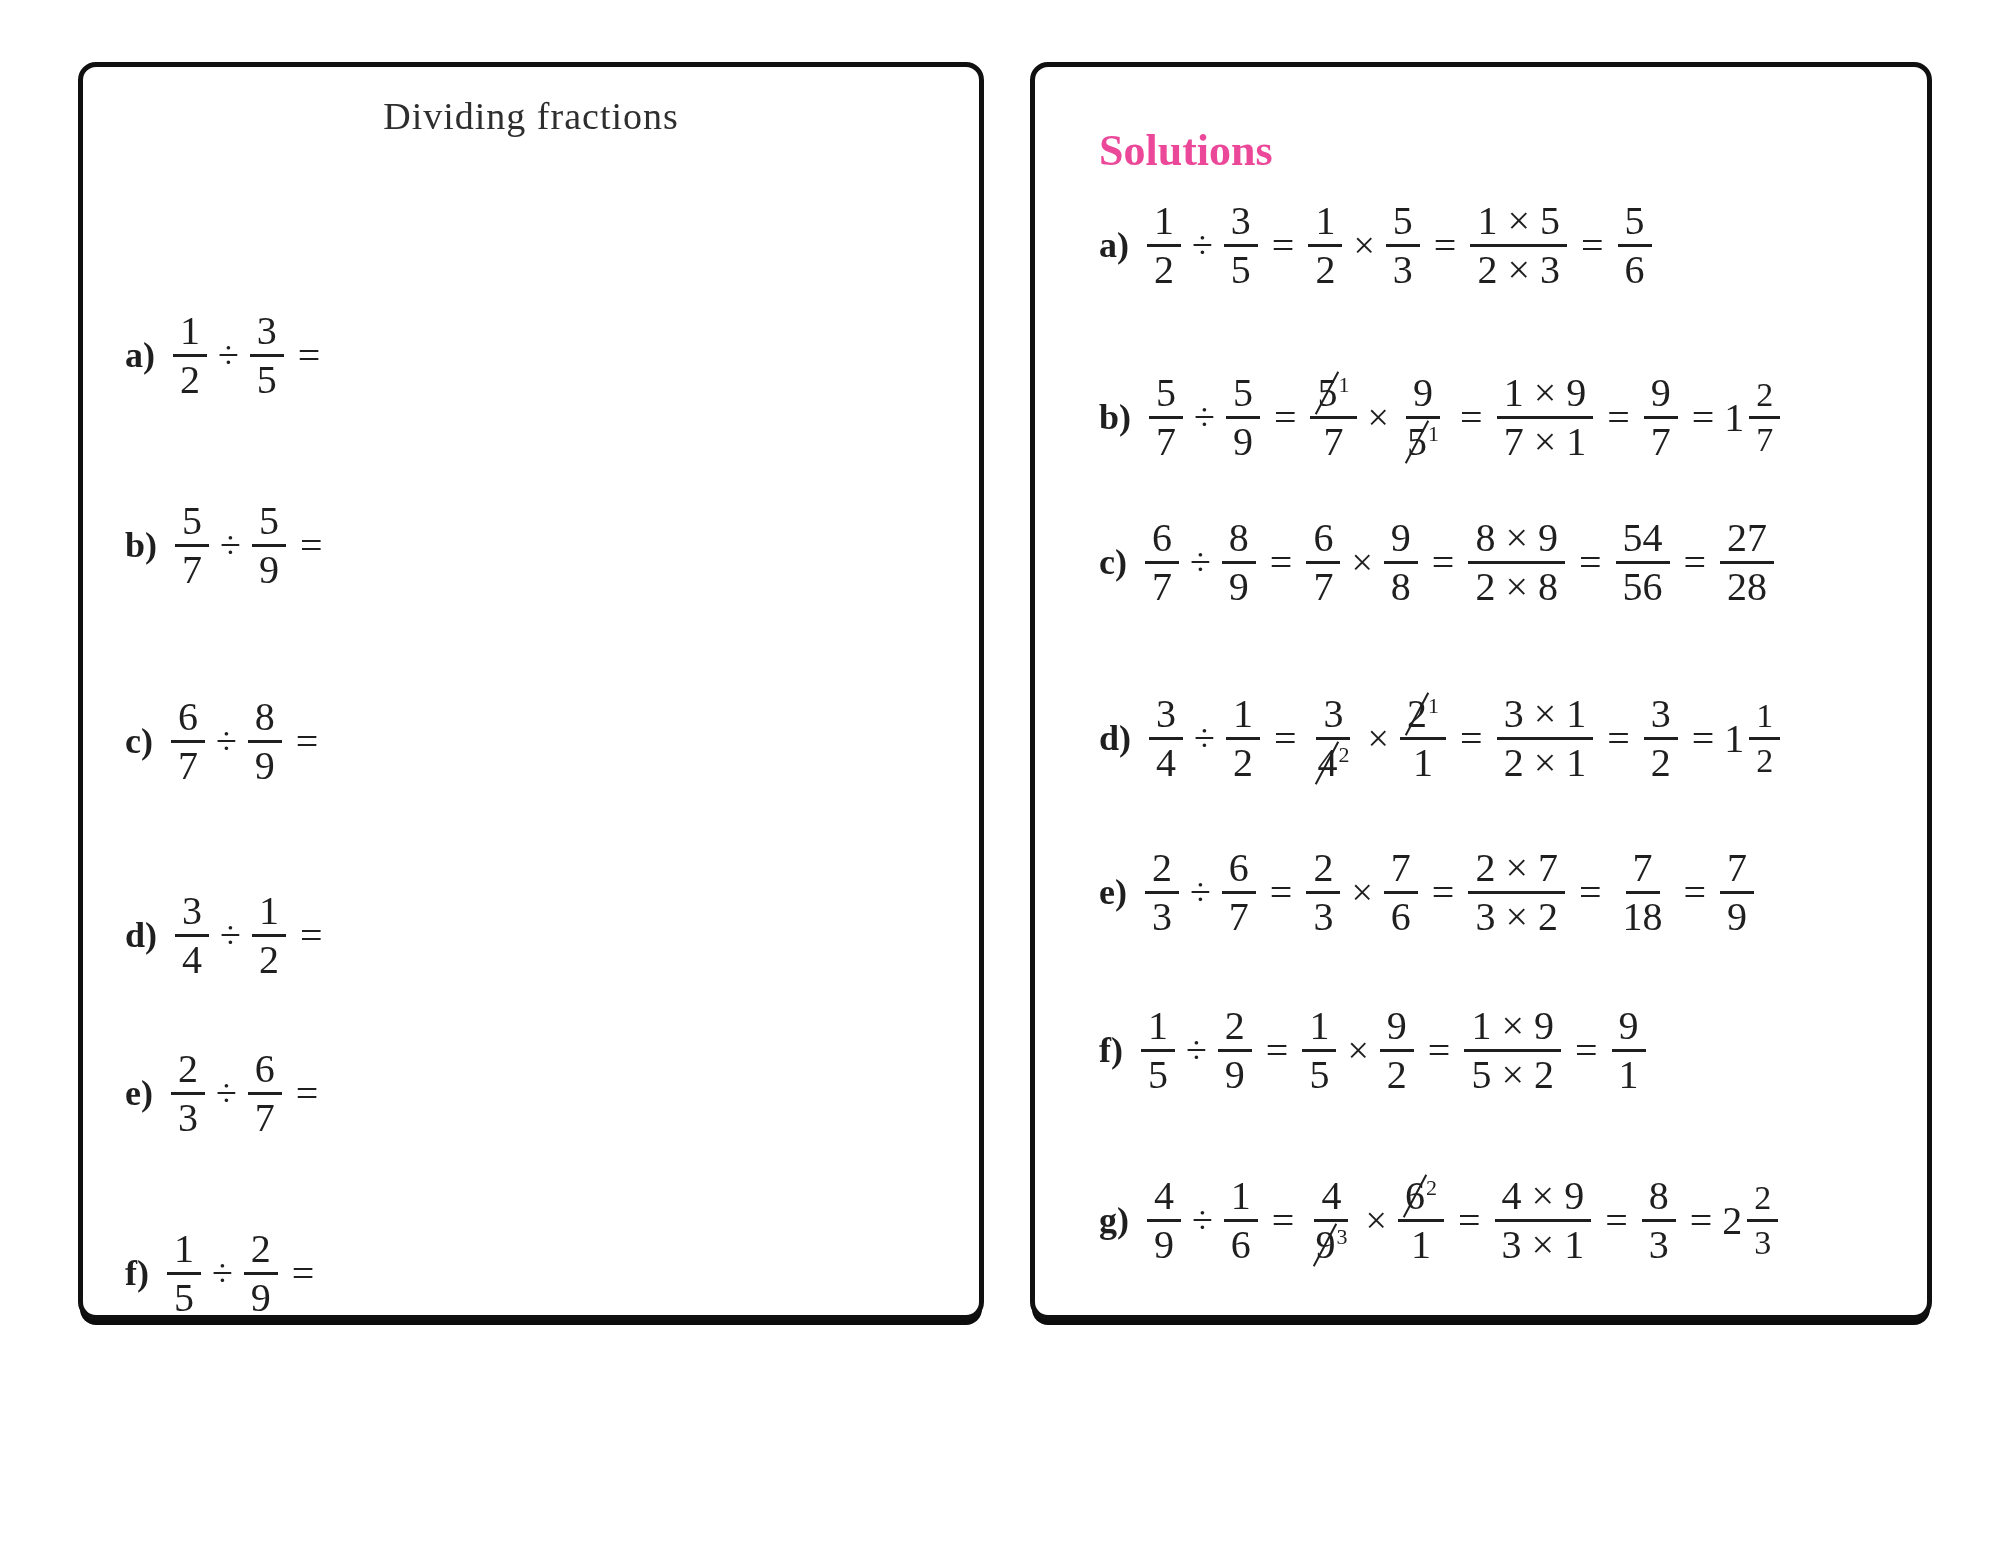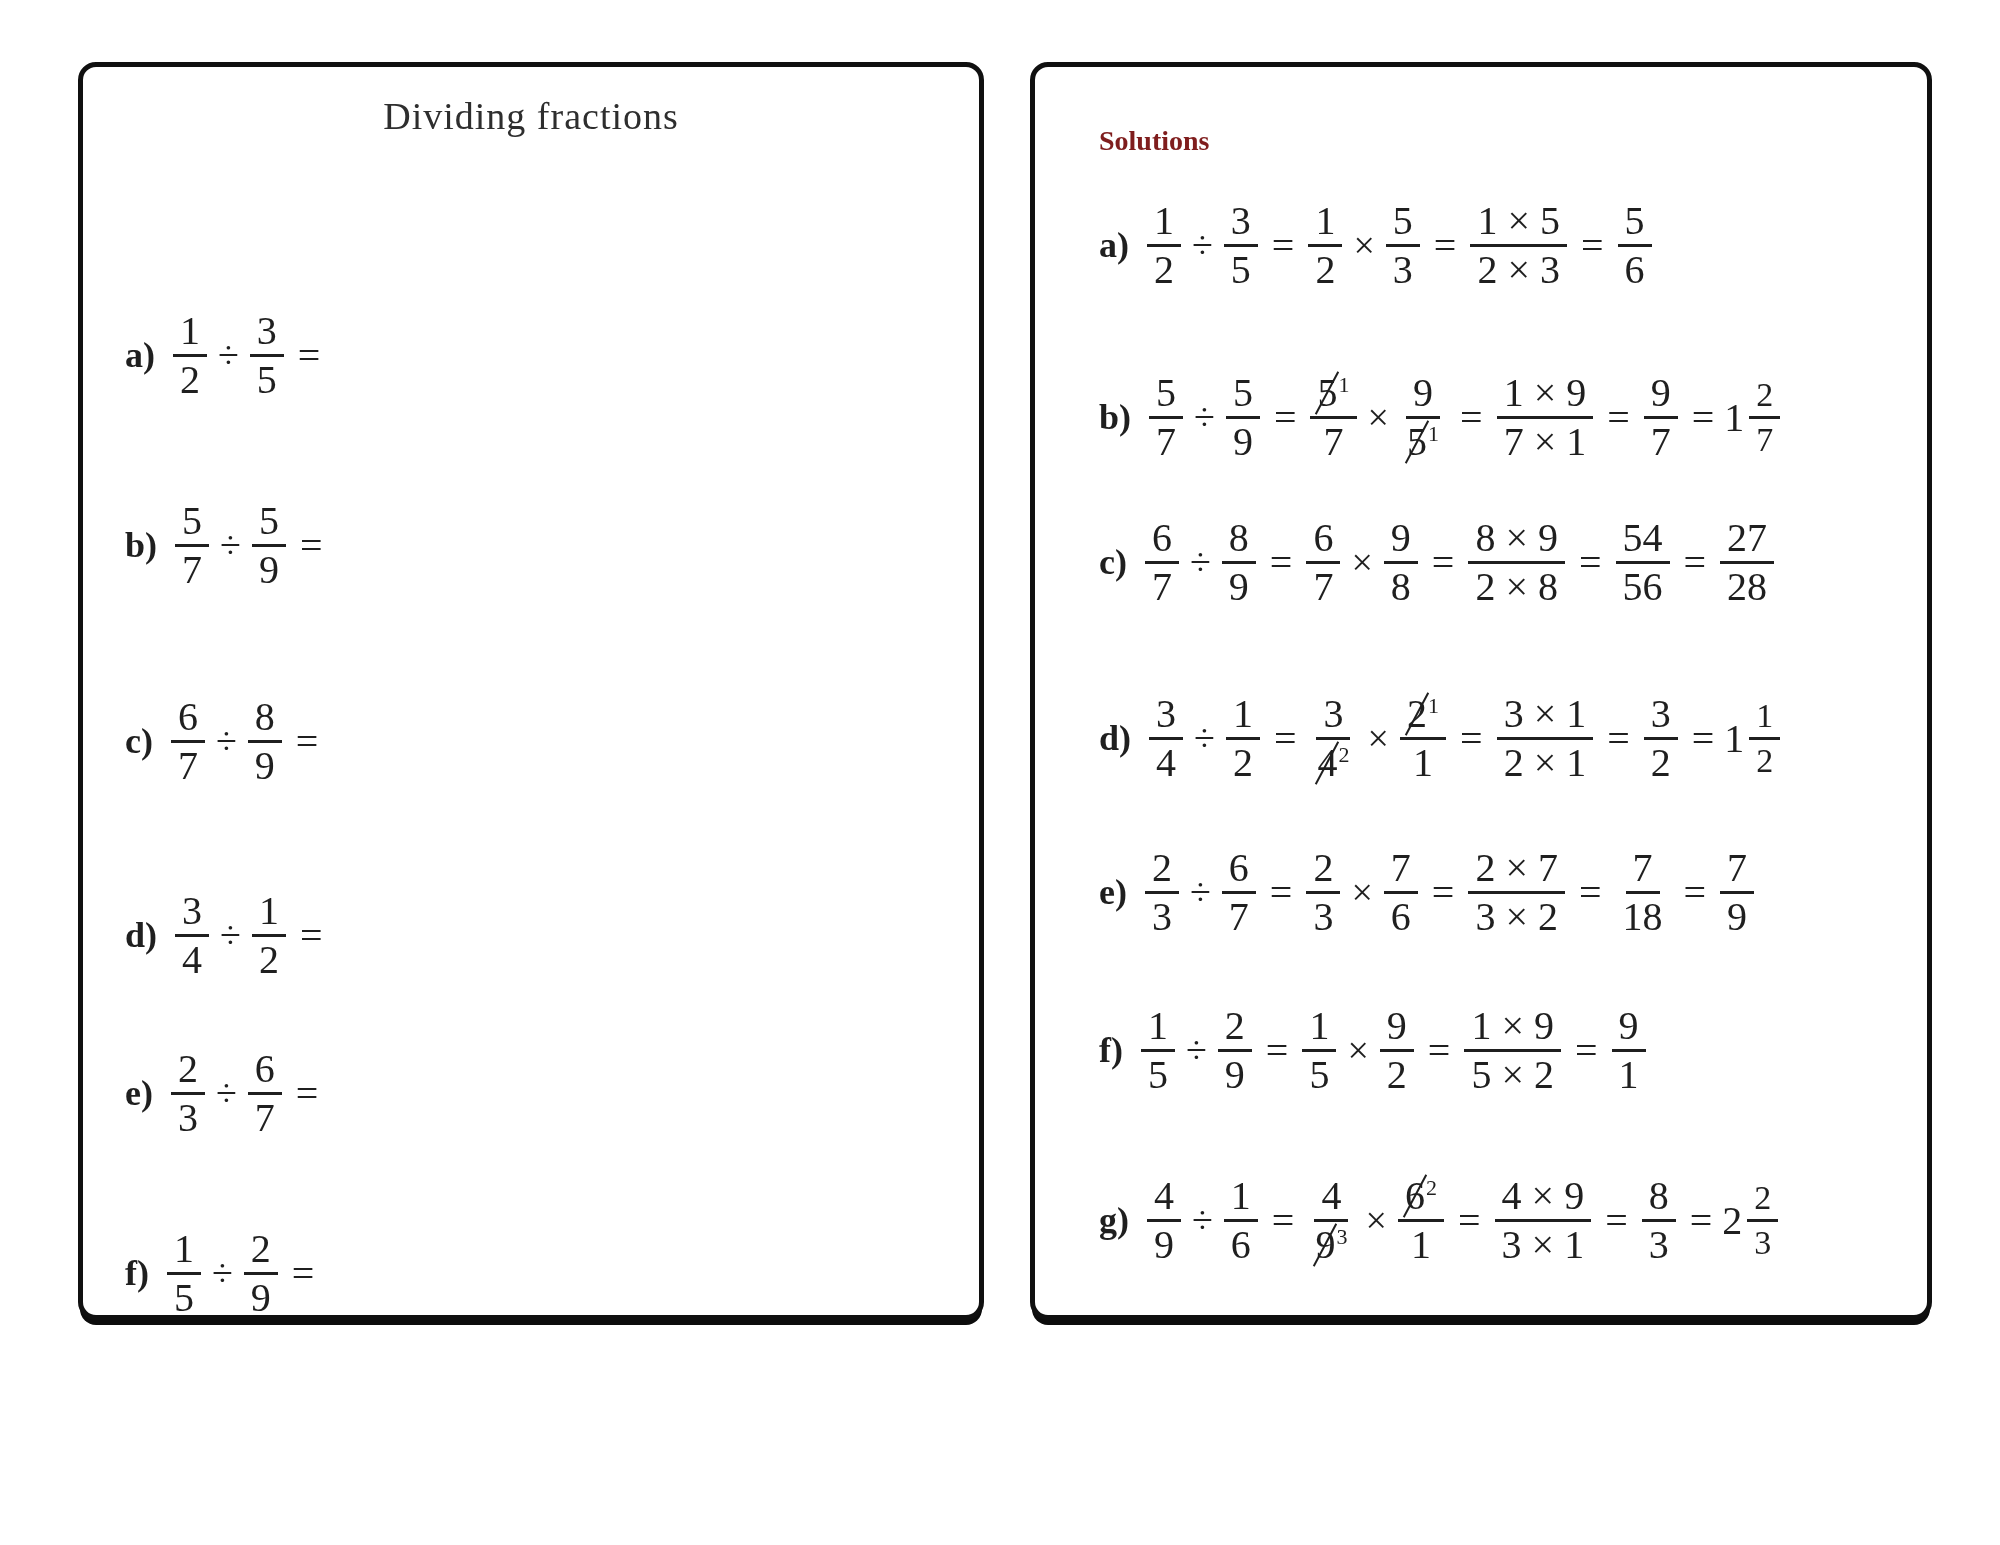--- a/index.html
+++ b/index.html
@@ -6,21 +6,21 @@
   .canvas{position:relative;width:2000px;height:1545px;background:#ffffff;overflow:hidden;
           font-family:"Liberation Serif", serif;color:#1f1f1f;}
   .card{position:absolute;top:62px;height:1248px;background:#ffffff;
         border:5px solid #101010;border-radius:18px;
         box-shadow:0 7px 0 -2px #0c0c0c;}
   .card.left{left:78px;width:896px;}
   .card.right{left:1030px;width:892px;}
   .page-title{position:absolute;top:27px;left:0;width:100%;text-align:center;
               font-size:38px;color:#2e2e2e;letter-spacing:1px;}
   .instruction{position:absolute;left:42px;top:201px;font-size:34px;color:#2a2a2a;}
-  .solutions-heading{position:absolute;left:64px;top:58px;font-size:28px;font-weight:bold;color:#7f1d1d;}
+  .solutions-heading{position:absolute;left:64px;top:58px;font-size:44px;font-weight:bold;color:#ec4899;}
   .mathrow{position:absolute;display:flex;align-items:center;white-space:nowrap;font-size:40px;}
   .card.left  .mathrow{left:42px;height:96px;}
   .card.right .mathrow{left:64px;height:120px;}
   .lbl{font-weight:bold;font-size:0.9em;margin-right:14px;}
   .frac{display:inline-flex;flex-direction:column;align-items:center;margin:0 4px;line-height:0.8;}
   .num,.den{padding:0 7px;text-align:center;}
   .num{padding-bottom:7px;border-bottom:3px solid #1f1f1f;}
   .den{padding-top:7px;}
   .op{margin:0 7px;font-size:0.95em;}
   .eq{margin:0 10px;}

